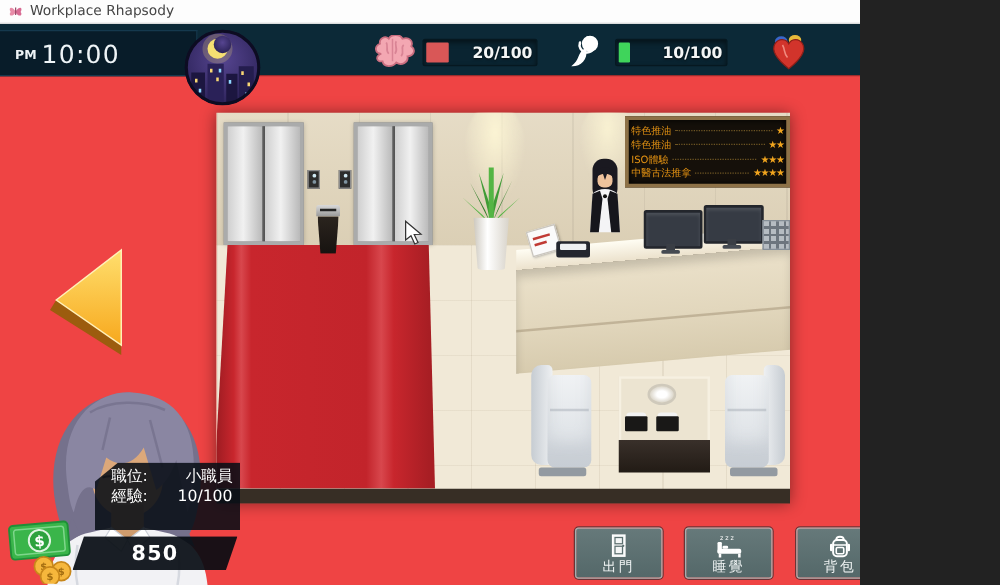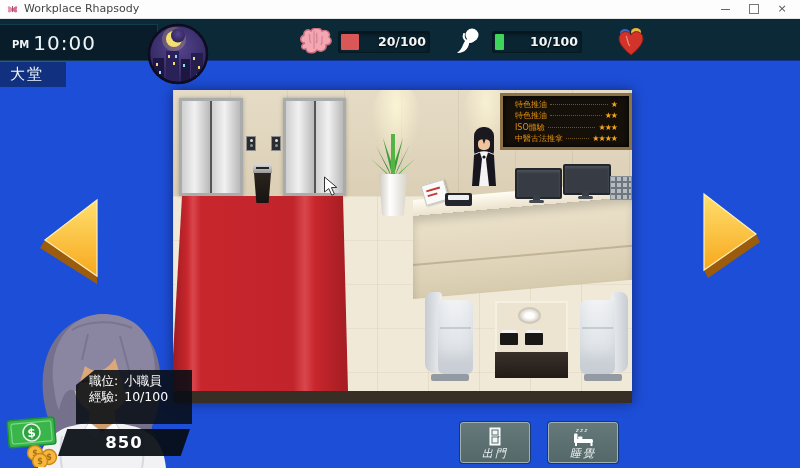--- a/index.html
+++ b/index.html
@@ -1,18 +1,18 @@
 <!DOCTYPE html>
 <html><head>
 <meta charset="utf-8">
 <style>
   html,body{margin:0;padding:0;background:#222;}
-  #app{position:relative;width:800px;height:468px;overflow:hidden;
+  #app{position:relative;width:688px;height:468px;overflow:hidden;
        font-family:"DejaVu Sans","Liberation Sans",sans-serif;
-       background:#1d4ed8;user-select:none;}
+       background:#ef4444;user-select:none;}
   .abs{position:absolute;}
 
   
   .titlebar{left:0;top:0;width:800px;height:18px;background:#fdfdfd;border-bottom:1px solid #e3e3e3;z-index:40;}
   .titlebar .app-title{position:absolute;left:24px;top:0;line-height:18px;font-size:11px;color:#444;}
   .win-ctl{position:absolute;top:0;width:28px;height:18px;text-align:center;color:#666;cursor:default;}
   .min-glyph{position:absolute;left:9px;top:9px;width:9px;height:1px;background:#666;}
   .max-glyph{position:absolute;left:9px;top:4px;width:8px;height:8px;border:1px solid #777;}
   .close-glyph{font-size:11px;line-height:18px;color:#555;}
 
@@ -44,21 +44,21 @@
   .elev-door.r{right:0;border-left:1px solid #555;}
   .callpanel{top:46px;width:8px;height:13px;background:#2c2c2c;border:1px solid #8d8d8d;}
   .callpanel i{position:absolute;left:2.5px;width:3px;height:3px;background:#cfe8f2;border-radius:50%;}
   .carpet{left:0;top:106px;width:459px;height:195px;
      clip-path:polygon(9px 0,170px 0,175px 195px,-2px 195px);
      background:linear-gradient(90deg,#9e1c22 0,#c8262d 14px,#d8474d 20px,#c8262d 28px,#c2242b 120px,#d8474d 132px,#c8262d 142px,#a81e24 170px);}
   .bin-top{left:80px;top:74px;width:19px;height:9px;background:linear-gradient(180deg,#d9d9d9,#9a9a9a);border-radius:2px 2px 0 0;}
   .bin-top i{position:absolute;left:3px;top:3px;width:13px;height:2px;background:#232323;}
   .bin-body{left:81px;top:83px;width:17px;height:30px;background:linear-gradient(180deg,#2b241e,#171310);clip-path:polygon(0 0,100% 0,86% 100%,14% 100%);}
   .pot{left:205px;top:84px;width:30px;height:42px;background:linear-gradient(90deg,#c9c4ba,#ffffff 40%,#d6d1c7);clip-path:polygon(3% 0,97% 0,86% 100%,14% 100%);border-radius:0 0 8px 8px;}
-  .board{left:327px;top:3px;width:132px;height:57px;background:#15100a;border:3px solid #8d7147;box-sizing:border-box;box-shadow:inset 0 0 6px #000;padding:4px 12px;display:flex;flex-direction:column;justify-content:space-between;}
+  .board{left:327px;top:3px;width:132px;height:57px;background:#15100a;border:3px solid #8d7147;box-sizing:border-box;box-shadow:inset 0 0 6px #000;padding:4px 2px;display:flex;flex-direction:column;justify-content:space-between;}
   .board-row{display:flex;align-items:baseline;color:#e09012;font-size:8px;line-height:9px;white-space:nowrap;}
   .board-row .leader{flex:1;border-bottom:1px dotted #6e5523;margin:0 3px;transform:translateY(-2px);}
   .board-row .stars{color:#f2a51e;font-size:8px;letter-spacing:-1px;}
   .desk-top{left:240px;top:110px;width:220px;height:16px;background:linear-gradient(180deg,#fffdf3,#ece2cd);transform:skewY(-5deg);transform-origin:0 0;box-shadow:0 1px 0 rgba(120,100,70,.4);}
   .desk-front{left:240px;top:126px;width:220px;height:83px;background:linear-gradient(180deg,#ebe1ca,#e2d7bd 55%,#d7cbae);transform:skewY(-5deg);transform-origin:0 0;box-shadow:inset 0 6px 8px rgba(0,0,0,.16);}
   .desk-front:after{content:"";position:absolute;left:0;right:0;top:58%;height:2px;background:rgba(120,100,70,.3);}
   .monitor{background:#363b44;border:2px solid #23262c;border-radius:2px;box-shadow:inset 0 2px 3px rgba(255,255,255,.12);}
   .mon-neck{background:#3a3e45;}
   .mon-base{background:#454a52;border-radius:2px;}
   .sign-card{left:250px;top:92px;width:22px;height:19px;background:#fafafa;border:1px solid #c9c5bd;transform:rotate(-16deg);box-shadow:1px 1px 2px rgba(0,0,0,.25);}
@@ -79,31 +79,31 @@
   .towel{top:240px;width:16px;height:7px;background:#f2f2f2;border-radius:3px;box-shadow:0 1px 0 #c9c9c9;}
 
   
   .nav-arrow{width:64px;height:92px;cursor:pointer;z-index:8;}
 
   
   .portrait{left:2px;top:296px;width:202px;height:172px;overflow:hidden;z-index:10;}
   .stats-panel{left:76px;top:370px;width:116px;height:54px;z-index:12;background:rgba(8,14,22,.88);
       clip-path:polygon(0 28%,16% 0,100% 0,100% 100%,0 100%);
       box-sizing:border-box;padding:3px 6px 3px 13px;color:#fff;}
-  .stats-row{display:flex;font-size:12.5px;line-height:16px;white-space:nowrap;}
+  .stats-row{display:flex;font-size:12.5px;line-height:16px;white-space:nowrap;justify-content:space-between;}
   .stats-row .lb{margin-right:6px;}
   .money-banner{left:58px;top:429px;width:132px;height:27px;z-index:12;background:rgba(6,12,18,.92);
       clip-path:polygon(7% 0,100% 0,93% 100%,0 100%);
       color:#fff;font-size:16.5px;font-weight:bold;text-align:center;line-height:27px;letter-spacing:1px;}
   .money-icon{left:6px;top:415px;width:58px;height:52px;z-index:13;}
 
   
   .act-btn{top:422px;width:70px;height:41px;background:linear-gradient(180deg,#66797a,#546869);
       border:1px solid #9fb0b0;border-radius:3px;box-sizing:border-box;z-index:15;cursor:pointer;
-      display:flex;flex-direction:column;align-items:center;justify-content:flex-end;box-shadow:0 0 0 1px rgba(20,40,45,.6);font-style:italic;}
+      display:flex;flex-direction:column;align-items:center;justify-content:flex-end;box-shadow:0 0 0 1px rgba(20,40,45,.6);}
   .act-label{color:#f0f4f4;font-size:11px;line-height:14px;letter-spacing:2px;margin-bottom:1px;}
   .act-icon{margin-top:2px;}
 
   .moon-badge{left:146px;top:22px;width:64px;height:64px;z-index:20;}
 </style>
 </head>
 <body>
 <div id="app">
 
   <div class="abs titlebar">
@@ -122,21 +122,20 @@
     <div class="win-ctl close-glyph" style="right:4px">×</div>
   </div>
 
   <div class="abs topband"></div>
 
   <div class="abs time-panel">
     <span class="time-mer">PM</span>
     <span class="time-val">10:00</span>
   </div>
 
-  <div class="abs loc-tag">大堂</div>
 
   <svg class="abs moon-badge" viewBox="0 0 64 64">
     <defs>
       <radialGradient id="sky" cx="50%" cy="40%" r="70%">
         <stop offset="0%" stop-color="#564590"></stop>
           <stop offset="100%" stop-color="#241c4e"></stop>
       </radialGradient>
       <clipPath id="moonclip">
           <circle cx="32" cy="32" r="29"></circle>
         </clipPath>
@@ -389,14 +388,25 @@
     <svg class="act-icon" width="24" height="20" viewBox="0 0 24 20">
       <text x="5" y="5" font-size="5" fill="#ffffff" font-family="DejaVu Sans,sans-serif">z z z</text>
       <rect x="3" y="6.5" width="3.5" height="9" rx="1" fill="#ffffff"></rect>
       <rect x="7" y="9.5" width="4.5" height="2.5" rx="1" fill="#ffffff"></rect>
       <rect x="3" y="12" width="19" height="4" rx="1.5" fill="#ffffff"></rect>
       <rect x="4" y="16" width="2" height="3" fill="#ffffff"></rect>
       <rect x="19.5" y="16" width="2" height="3" fill="#ffffff"></rect>
     </svg>
     <span class="act-label">睡覺</span>
   </div>
+  <div class="abs act-btn" style="left:637px">
+    <svg class="act-icon" width="22" height="20" viewBox="0 0 22 20">
+      <path d="M8,5 C8,1.5 14,1.5 14,5" fill="none" stroke="#ffffff" stroke-width="1.5"></path>
+      <rect x="5.5" y="5" width="11" height="13" rx="3" fill="none" stroke="#ffffff" stroke-width="1.6"></rect>
+      <rect x="3" y="8" width="2" height="6" rx="1" fill="#ffffff"></rect>
+      <rect x="17" y="8" width="2" height="6" rx="1" fill="#ffffff"></rect>
+      <rect x="8" y="11" width="6" height="5" rx="1" fill="none" stroke="#ffffff" stroke-width="1.3"></rect>
+      <path d="M5.5,9 L16.5,9" stroke="#ffffff" stroke-width="1.2"></path>
+    </svg>
+    <span class="act-label">背包</span>
+  </div>
 
 </div>
 
 </body></html>

